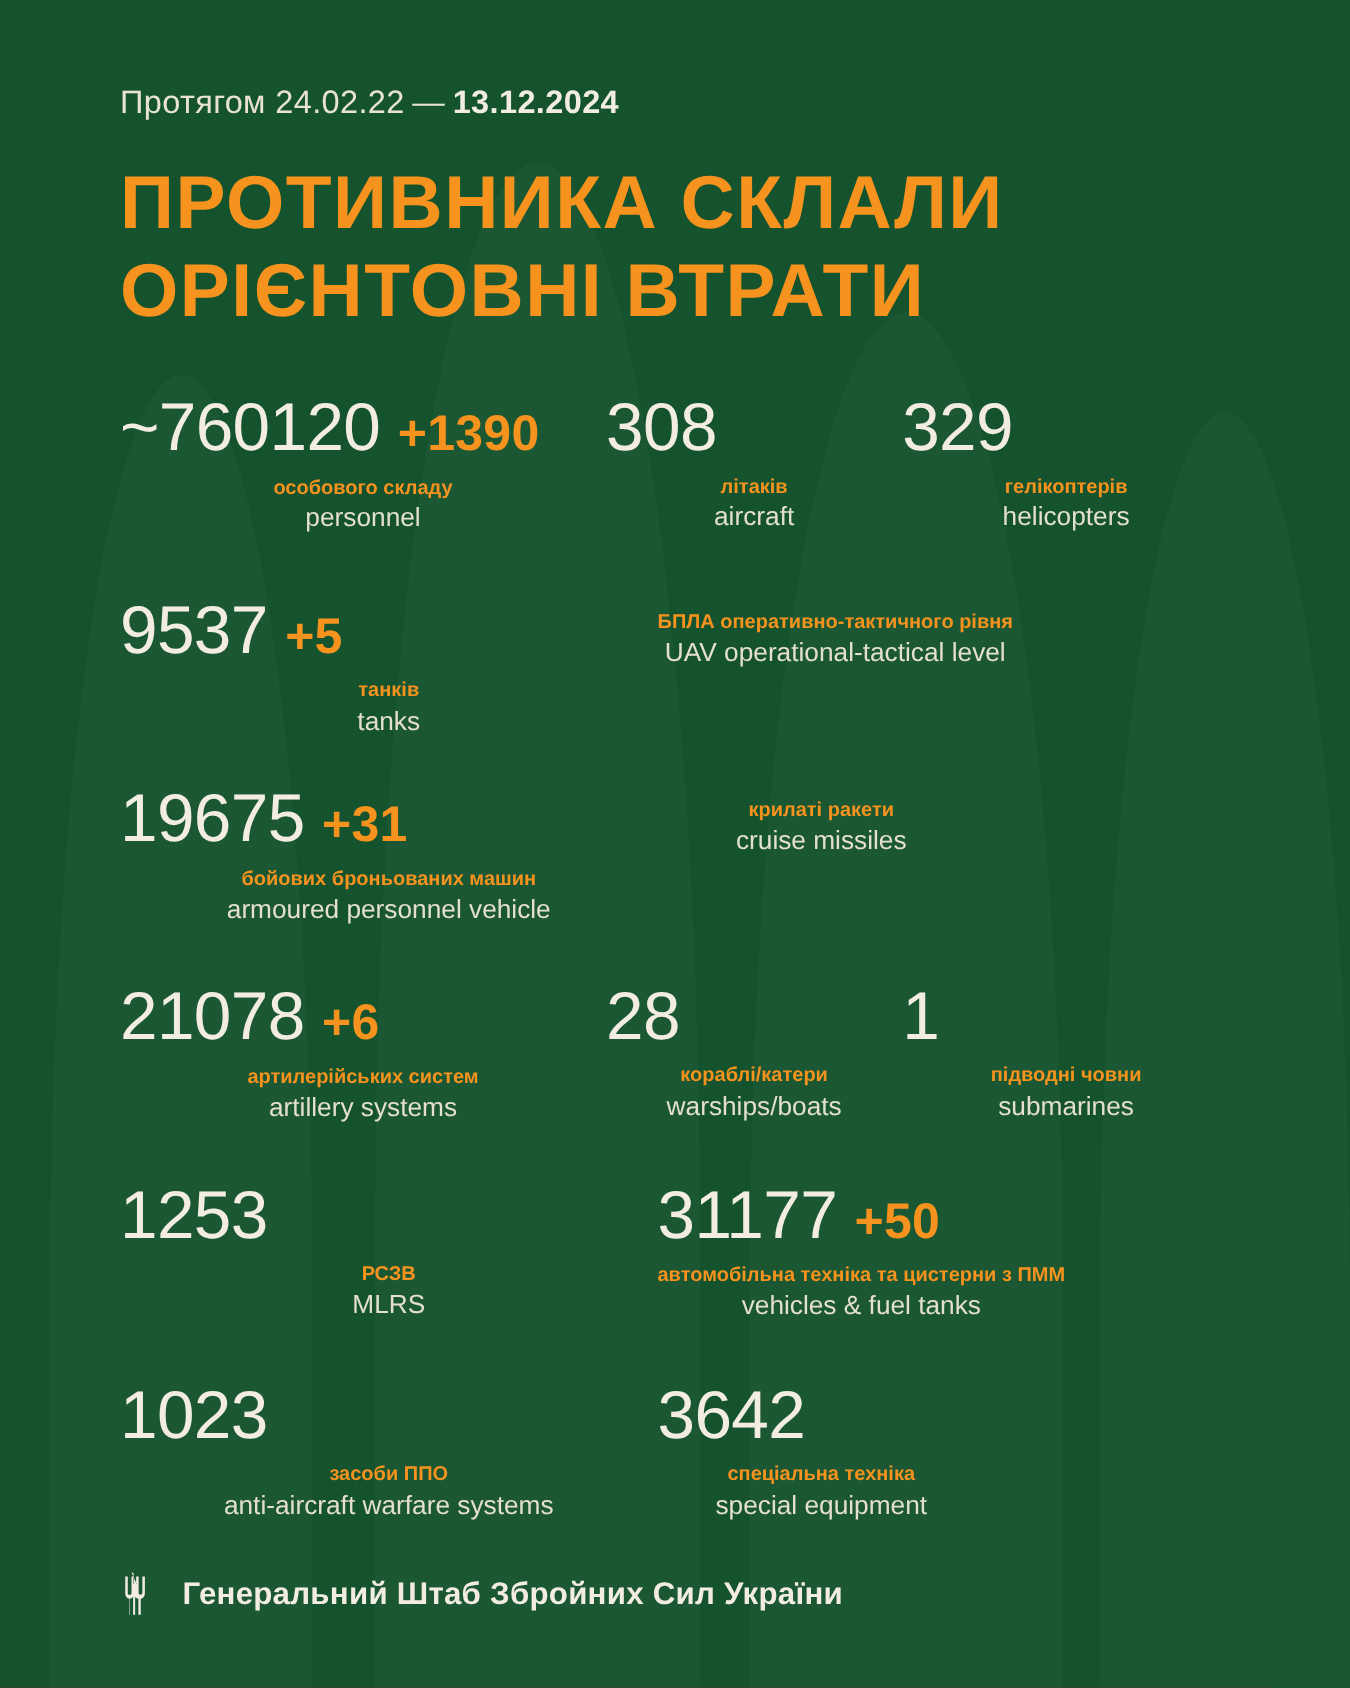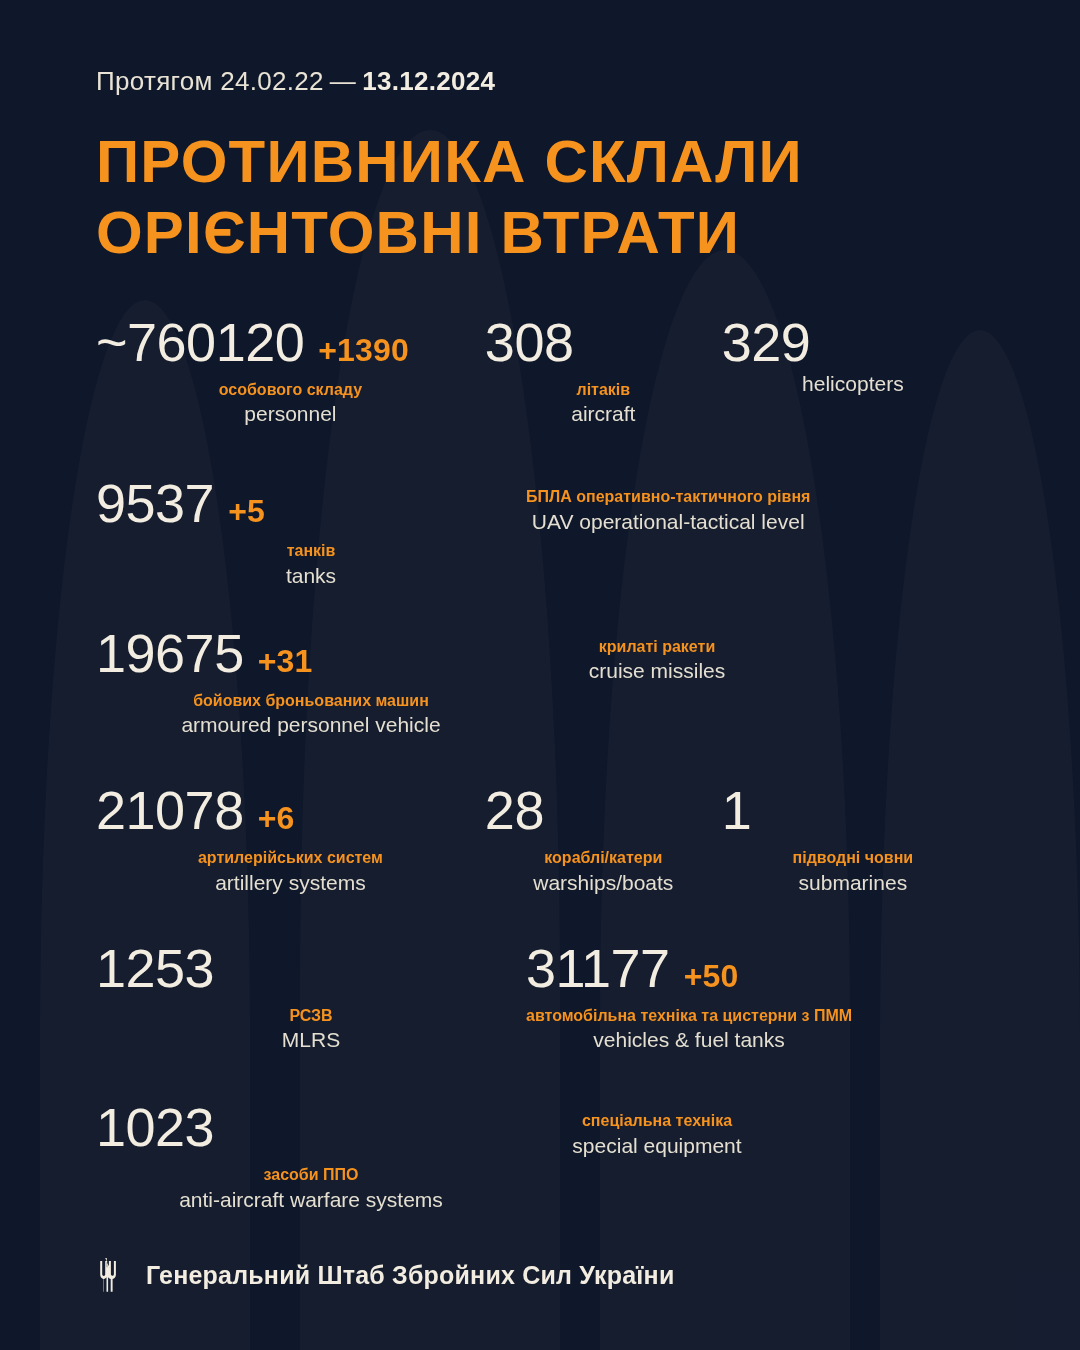--- a/index.html
+++ b/index.html
@@ -5,21 +5,21 @@
   * { box-sizing: border-box; margin: 0; padding: 0; }
   html, body {
     width: 1080px; height: 1350px;
     background: #4a4527;
     font-family: "Liberation Sans", sans-serif;
     overflow: hidden;
   }
   #page {
     position: relative;
     width: 1080px; height: 1350px;
-    background: #0f172a;
+    background: #14532d;
     overflow: hidden;
   }
   
   .bg-shapes { position: absolute; inset: 0; overflow: hidden; }
   .arch {
     position: absolute;
     background: rgba(255,255,255,0.028);
     border-radius: 50% 50% 0 0 / 70% 70% 0 0;
   }
   .arch.a1 { left: 40px;  top: 300px; width: 210px; height: 1050px; }
@@ -64,21 +64,21 @@
   }
   .value {
     color: #f2ede0;
     font-size: 54px;
     font-weight: normal;
     letter-spacing: -0.5px;
     line-height: 1.0;
   }
   .delta {
     color: #f6921e;
-    font-size: 32px;
+    font-size: 40px;
     font-weight: bold;
     letter-spacing: 0.2px;
   }
   .label-ua {
     margin-top: 12px;
     color: #f6921e;
     font-size: 16px;
     font-weight: bold;
     line-height: 1.15;
     white-space: nowrap;
@@ -161,20 +161,21 @@
             <span class="delta"></span>
           </div>
           <div class="label-ua">літаків</div>
           <div class="label-en">aircraft</div>
         </div>
         <div class="cell col-c">
           <div class="value-line">
             <span class="value">329</span>
             <span class="delta"></span>
           </div>
+          <div class="label-ua">гелікоптерів</div>
           <div class="label-en">helicopters</div>
         </div>
       </div>
 
       <div class="row r2">
         <div class="cell col-a">
           <div class="value-line">
             <span class="value">9537</span>
             <span class="delta">+5</span>
           </div>
@@ -251,20 +252,24 @@
       <div class="row r6">
         <div class="cell col-a">
           <div class="value-line">
             <span class="value">1023</span>
             <span class="delta"></span>
           </div>
           <div class="label-ua">засоби ППО</div>
           <div class="label-en">anti-aircraft warfare systems</div>
         </div>
         <div class="cell col-b">
+          <div class="value-line">
+            <span class="value">3642</span>
+            <span class="delta"></span>
+          </div>
           <div class="label-ua">спеціальна техніка</div>
           <div class="label-en">special equipment</div>
         </div>
       </div>
 
     </div>
   </div>
 
   <div class="footer">
     <svg class="trident" viewBox="0 0 22 34" aria-hidden="true">

